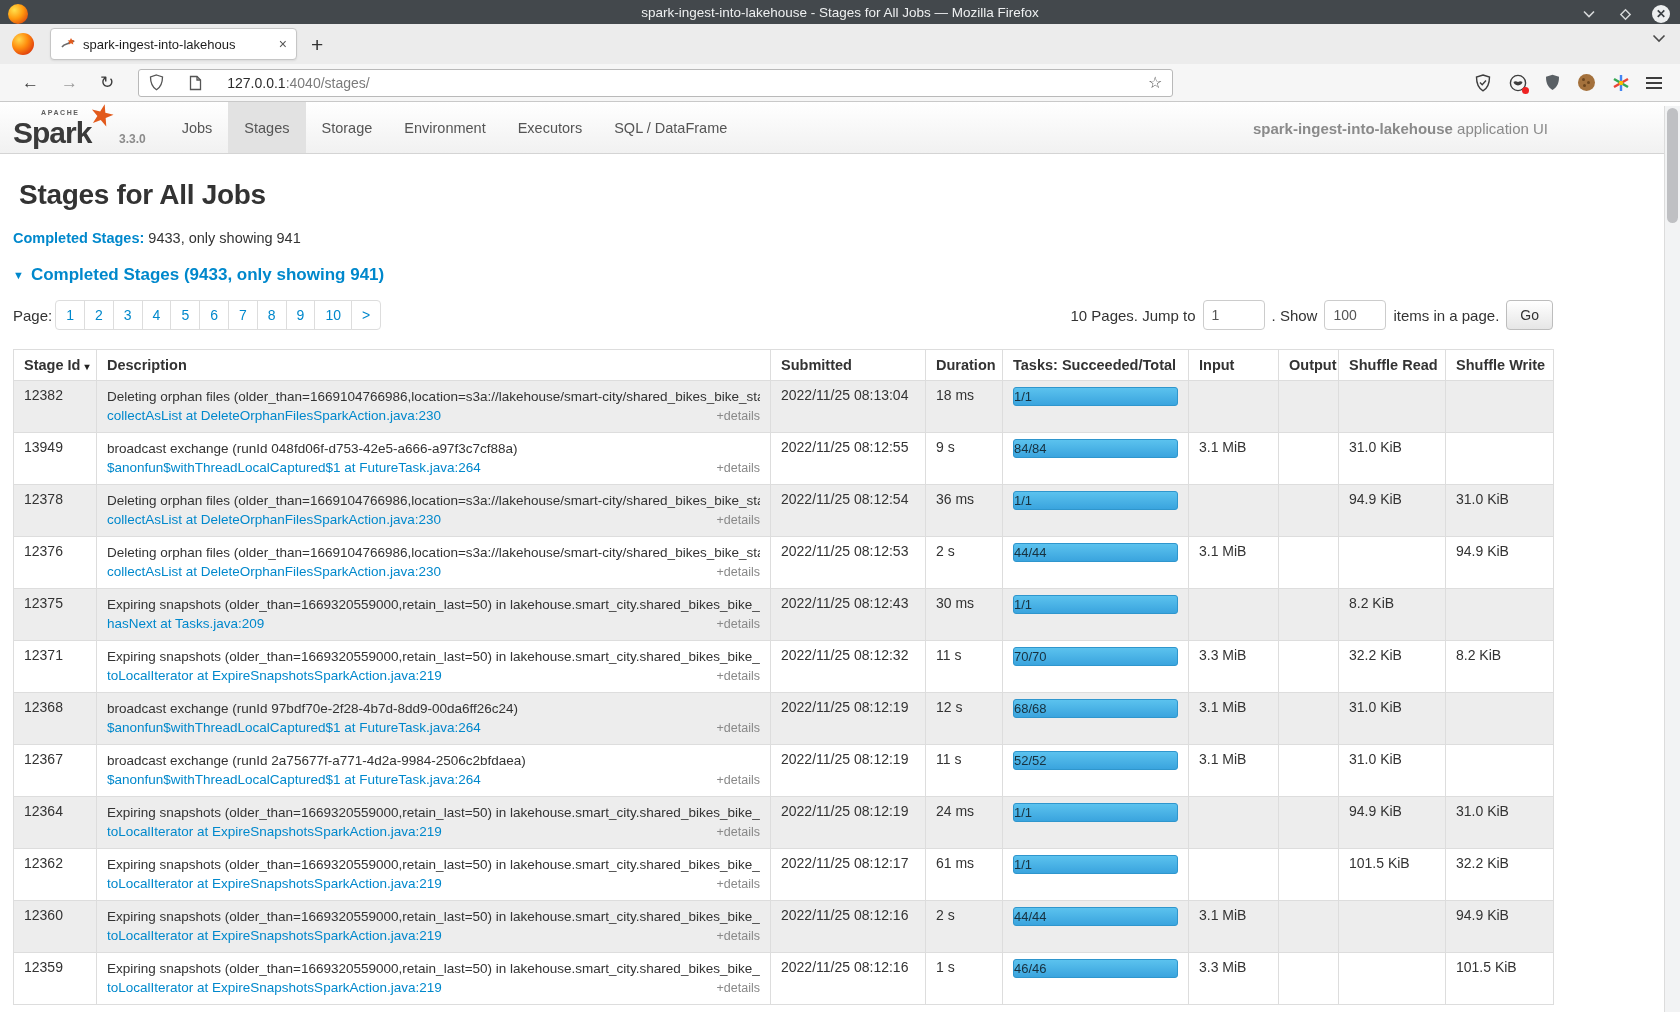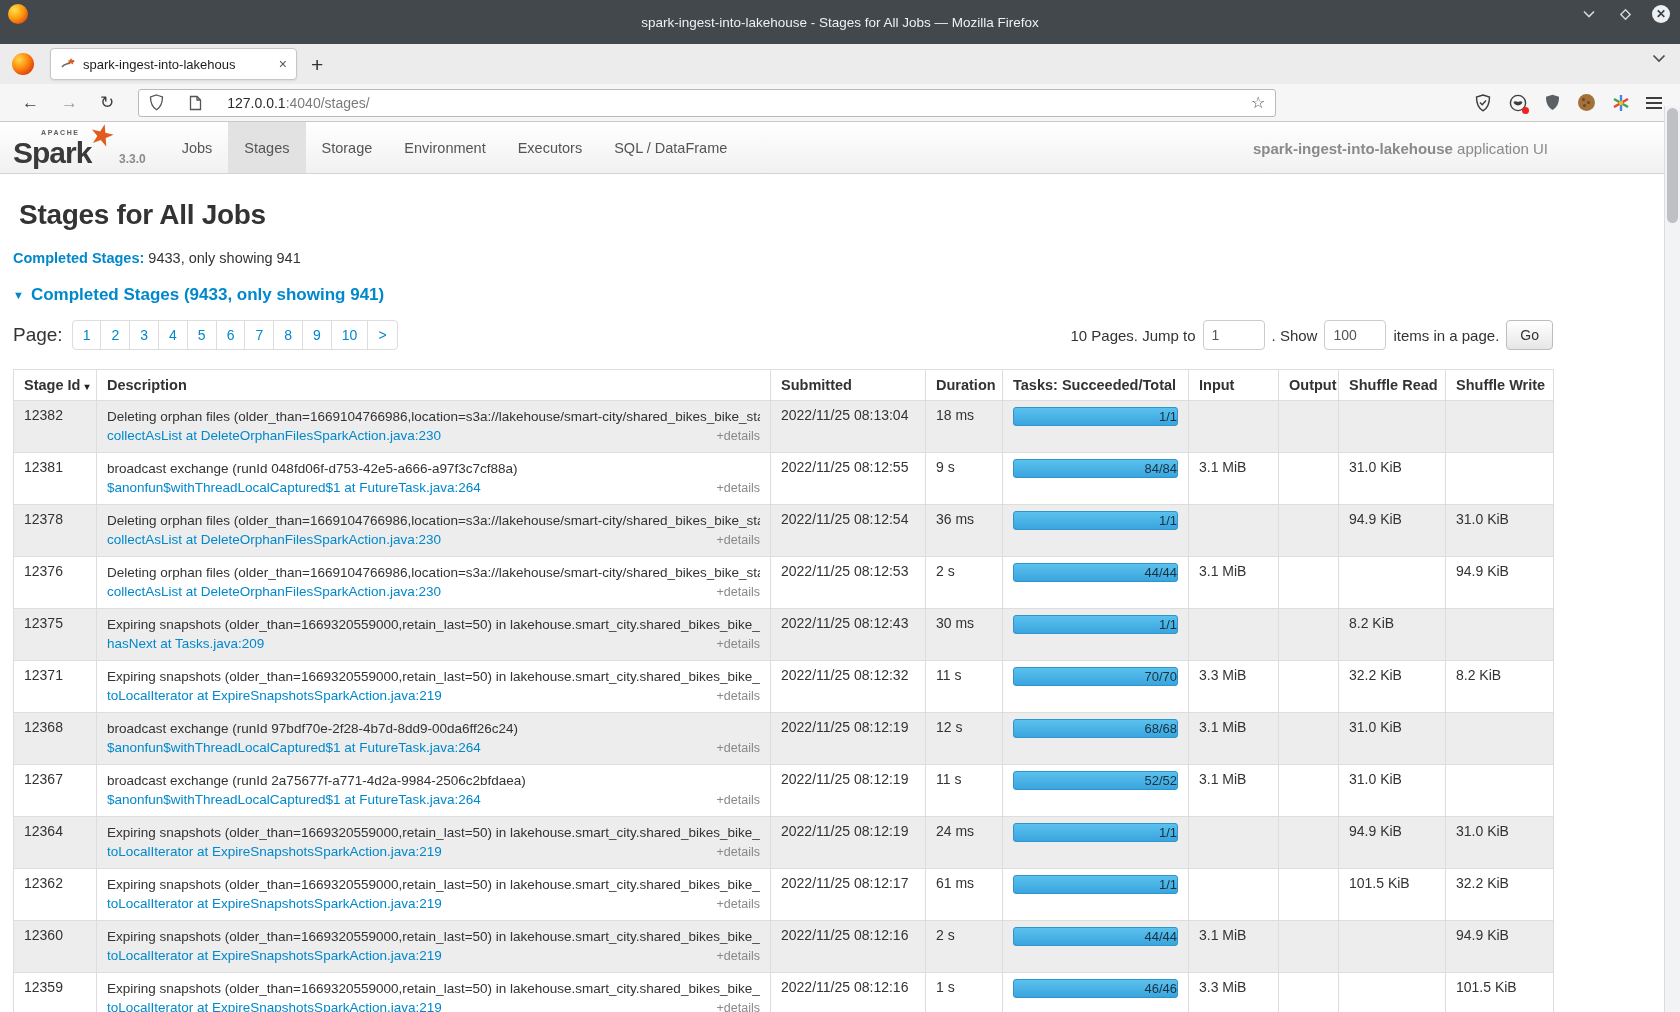--- a/index.html
+++ b/index.html
@@ -1,20 +1,20 @@
 <!DOCTYPE html>
 <html><head>
 <meta charset="utf-8">
 <style>
   * { margin:0; padding:0; box-sizing:border-box; }
   html,body { width:1680px; height:1012px; overflow:hidden; }
   body { font-family:"Liberation Sans", sans-serif; background:#fff; position:relative; }
 
   
-  .titlebar { height:44px; background:#43484c; display:flex; align-items:center; position:relative;justify-content:center; }
+  .titlebar { height:24px; background:#43484c; display:flex; align-items:center; position:relative;justify-content:center; }
   .tb-logo { position:absolute; left:8px; top:4px; width:20px; height:20px; border-radius:50%;
              background:radial-gradient(circle at 32% 30%, #ffe14d, #ff9a0e 45%, #e3560e 78%, #a33d10); }
   .tb-title { margin:0 auto; font-size:13.5px; color:#eef0f1; }
   .win-controls { position:absolute; right:10px; top:0; height:28px; display:flex; align-items:center; gap:18px; }
   .win-btn { width:18px; height:18px; display:flex; align-items:center; justify-content:center; cursor:pointer; }
   .close-circle { width:18px; height:18px; border-radius:50%; background:#edeff0; color:#3a3f44;
                   font-size:12px; font-weight:bold; display:flex; align-items:center; justify-content:center; }
 
   
   .tabbar { height:40px; background:#ececec; display:flex; align-items:center; position:relative; }
@@ -25,21 +25,21 @@
   .tab-fav { width:16px; height:16px; margin-right:7px; flex:none; }
   .tab-title { flex:1; font-size:13px; color:#1b1b1b; white-space:nowrap; overflow:hidden; }
   .tab-close { color:#555; font-size:14px; margin-left:6px; cursor:pointer; }
   .newtab { font-size:21px; color:#333; margin-left:14px; cursor:pointer; line-height:1; }
   .alltabs { position:absolute; right:14px; top:10px; cursor:pointer; }
 
   
   .toolbar { height:38px; background:#f6f6f6; border-bottom:1px solid #c9c9c9; display:flex; align-items:center; }
   .nav-btn { font-size:17px; margin-left:22px; color:#3d3d3d; cursor:pointer; line-height:1; }
   .nav-btn.fwd { color:#9c9c9c; }
-  .urlbar { width:1138px; height:28px; margin-left:24px; background:#fff; border:1px solid #b9b9b9; border-radius:3px;
+  .urlbar { width:1035px; height:28px; margin-left:24px; background:#fff; border:1px solid #b9b9b9; border-radius:3px;
             display:flex; align-items:center; padding:0 10px; gap:25px; }
   .url-text { flex:1; font-size:14px; white-space:nowrap; overflow:hidden; }
   .url-host { color:#2b2b2b; }
   .url-path { color:#7b7b7b; }
   .star { font-size:16px; color:#4f4f4f; cursor:pointer; }
   .ext-icons { display:flex; align-items:center; gap:16px; margin-left:auto; margin-right:18px; }
   .ext { width:19px; height:19px; position:relative; cursor:pointer; display:flex; align-items:center; justify-content:center; }
   .badge { position:absolute; right:-2px; bottom:-2px; width:7px; height:7px; background:#e22; border-radius:50%; }
   .cookie { width:17px; height:17px; border-radius:50%; background:#a4713c; position:relative; }
   .cookie i { position:absolute; width:3px; height:3px; background:#6e471f; border-radius:50%; }
@@ -62,21 +62,21 @@
 
   
   .content { padding-left:13px; height:854px; overflow:hidden; }
   h1 { font-size:28px; font-weight:bold; color:#333; margin:25px 6px 14px; letter-spacing:-0.3px; }
   .stat-line { font-size:14.5px; color:#333; margin:19px 0; }
   .stat-label { color:#0088cc; font-weight:bold; }
   .section-header { margin-top:17px; color:#0088cc; font-weight:bold; font-size:17px; cursor:pointer; display:flex; align-items:center; gap:7px; }
   .caret { font-size:11px; }
 
   .pagination-row { width:1540px; margin-top:15px; display:flex; align-items:center; }
-  .page-label { font-size:19px; color:#333; margin-right:9px; }
+  .page-label { font-size:15px; color:#333; margin-right:3px; }
   .page-group { display:flex; }
   .page-btn { min-width:28px; padding:6px 10px; text-align:center; border:1px solid #ddd; margin-left:-1px;
               color:#0088cc; font-size:14px; background:#fff; cursor:pointer; }
   .page-btn:first-child { border-radius:4px 0 0 4px; margin-left:0; }
   .page-btn:last-child { border-radius:0 4px 4px 0; }
   .page-right { margin-left:auto; display:flex; align-items:center; gap:7px; font-size:15px; color:#333; }
   .jump-input { width:62px; height:30px; border:1px solid #ccc; border-radius:4px; padding:0 8px; font-size:14px; color:#555;
                 font-family:"Liberation Sans", sans-serif; }
   .go-btn { height:30px; padding:0 13px; border:1px solid #bdbdbd; border-radius:4px;
             background:linear-gradient(#ffffff,#e6e6e6); font-size:14px; color:#333; cursor:pointer;
@@ -88,21 +88,21 @@
                      padding:7px 10px; white-space:nowrap; overflow:hidden; }
   .stages-table td { border:1px solid #ddd; font-size:14px; color:#333; padding:6px 10px; vertical-align:top;
                      white-space:nowrap; overflow:hidden; }
   .stages-table tbody tr:nth-child(odd) { background:#ededed; }
   .sort-arrow { font-size:10px; margin-left:4px; color:#222; }
   .desc-line { font-size:13.5px; color:#333; line-height:19px; white-space:nowrap; overflow:hidden; }
   .link-line { display:flex; justify-content:space-between; align-items:baseline; line-height:19px; }
   .desc-link { color:#0088cc; font-size:13.5px; text-decoration:none; cursor:pointer; overflow:hidden; }
   .details-toggle { color:#888; font-size:12.5px; cursor:pointer; flex:none; margin-left:8px; }
   .progress-bar { height:19px; width:100%; border:1px solid #2f96cd; border-radius:3px;
-                  background:linear-gradient(#5bc2ee,#3aa4de); display:flex; align-items:center; justify-content:flex-end;
+                  background:linear-gradient(#5bc2ee,#3aa4de); display:flex; align-items:center; justify-content:flex-start;
                   font-size:13px; color:#17313f; }
 
   
   .scrollbar { position:absolute; right:0; top:106px; width:16px; height:906px; background:#f2f3f4; border-left:1px solid #dcdcdc; }
   .scroll-thumb { position:absolute; top:2px; left:2px; width:11px; height:115px; background:#bfc0c3; border-radius:6px; }
 
   svg { display:block; }
 </style>
 </head>
 <body>
@@ -296,21 +296,21 @@
       <div class="progress-bar">
               <span>1/1</span>
             </div>
     </td>
     <td></td>
     <td></td>
     <td></td>
     <td></td>
   </tr>
         <tr>
-    <td>12381</td>
+    <td>13949</td>
     <td>
       <div class="desc-line">broadcast exchange (runId 048fd06f-d753-42e5-a666-a97f3c7cf88a)</div>
       <div class="link-line">
         <a class="desc-link">$anonfun$withThreadLocalCaptured$1 at FutureTask.java:264</a>
         <span class="details-toggle">+details</span>
       </div>
     </td>
     <td>2022/11/25 08:12:55</td>
     <td>9 s</td>
     <td>

